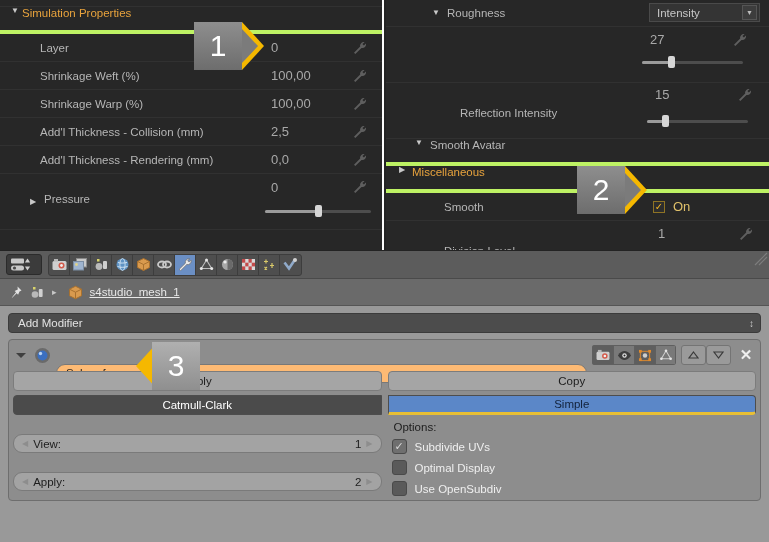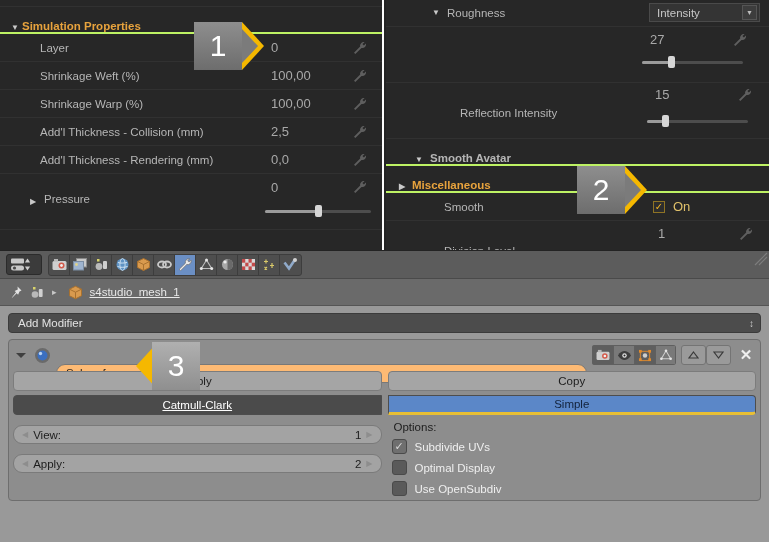--- a/index.html
+++ b/index.html
@@ -28,23 +28,23 @@
   .row.tall { height: 56px; }
   .row .lbl {
     color: #b6b6b6; font-size: 11.5px; white-space: nowrap;
   }
   .row .val {
     color: #a9a9a9; font-size: 13px;
   }
 
   
   .grp {
-    position: relative; height: 27px; display: flex; align-items: flex-end;
-    border-bottom: 2px solid #bef264;
-    color: #e8a33d; font-size: 11.5px; font-weight: bold;
+    position: relative; height: 27px; display: flex; align-items: flex-start;
+    border-bottom: 4px solid #bef264;
+    color: #e8a33d; font-size: 11.5px;
   }
   .grp .tri, .row .tri {
     width: 14px; display: inline-block; text-align: center;
     font-size: 8px; color: #c9c9c9; line-height: 1;
   }
   .tri.down::before { content: "\25BC"; }
   .tri.right::before { content: "\25B6"; }
 
   
   .wrench {
@@ -217,28 +217,28 @@
   .wide-btn2 {
     height: 20px; background: #a5a5a5; border: 1px solid #7c7c7c;
     border-radius: 4px; color: #1c1c1c; font-size: 11.5px;
     display: flex; align-items: center; justify-content: center;
   }
   .seg {
     height: 20px; margin-top: 4px; display: flex; align-items: center;
     justify-content: center; font-size: 11.5px; color: #fff;
     border: 1px solid #4d4d4d;
   }
-  .seg.dark { background: #4b4b4b; border-radius: 4px 0 0 4px; text-decoration: underline; }
+  .seg.dark { background: #4b4b4b; border-radius: 4px 0 0 4px; }
   .seg.blue {
     background: #5b87c8; border-radius: 0 4px 4px 0;
     border-bottom: 3px solid #e8bf35; color: #12223a;
   }
   .sub-label { font-size: 11.5px; color: #1d1d1d; margin: 6px 0 3px 6px; }
   .numfield {
-    height: 19px; margin-top: 10px; background: #a3a3a3;
+    height: 19px; margin-top: 19px; background: #a3a3a3;
     border: 1px solid #7a7a7a; border-radius: 9px;
     display: flex; align-items: center; padding: 0 8px;
     color: #1d1d1d; font-size: 11.5px; justify-content: space-between;
   }
   .numfield .nf-l, .numfield .nf-r { color: #8d8d8d; font-size: 8px; }
   .numfield .nf-name { margin-left: 5px; }
   .numfield .nf-val { margin-left: auto; margin-right: 5px; }
 
   .bl-cb-row {
     display: flex; align-items: center; gap: 8px; margin: 6px 0 0 4px;

